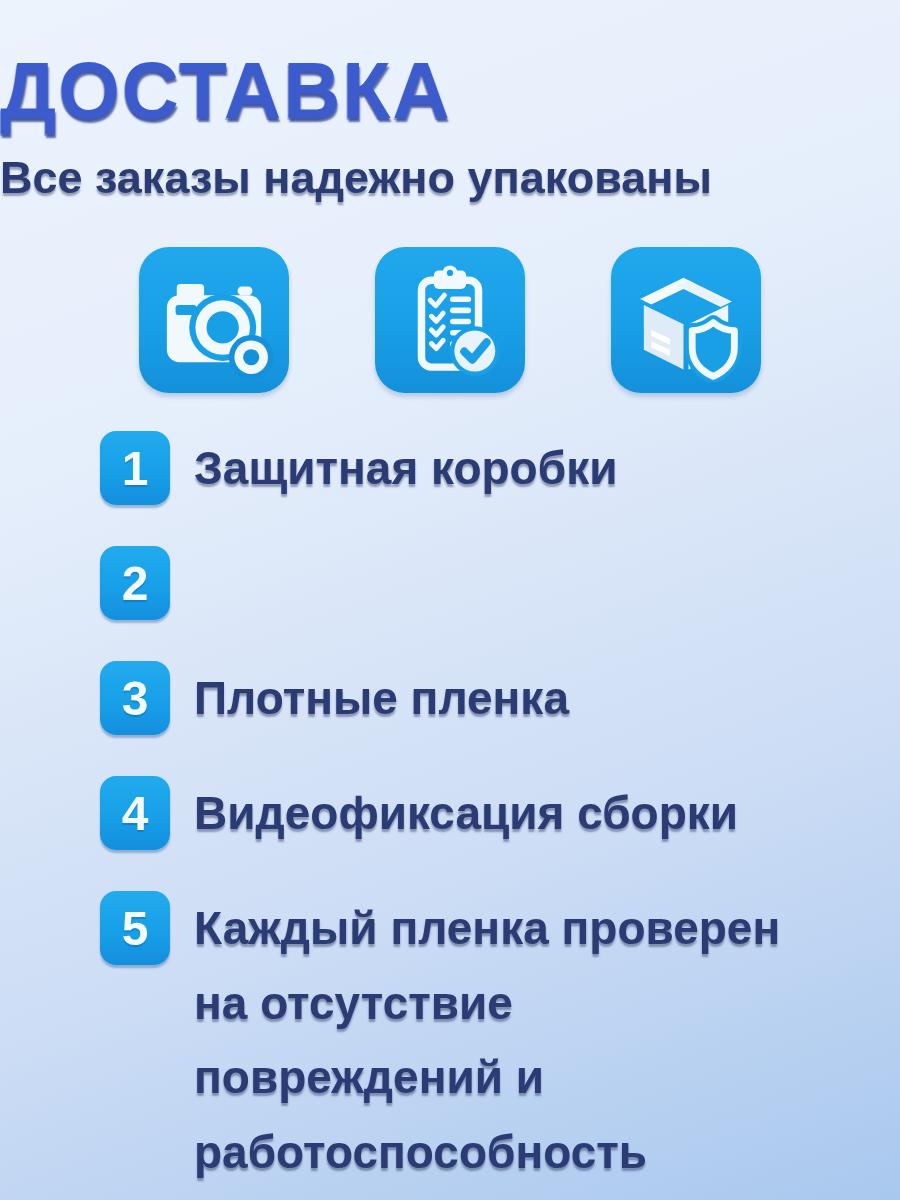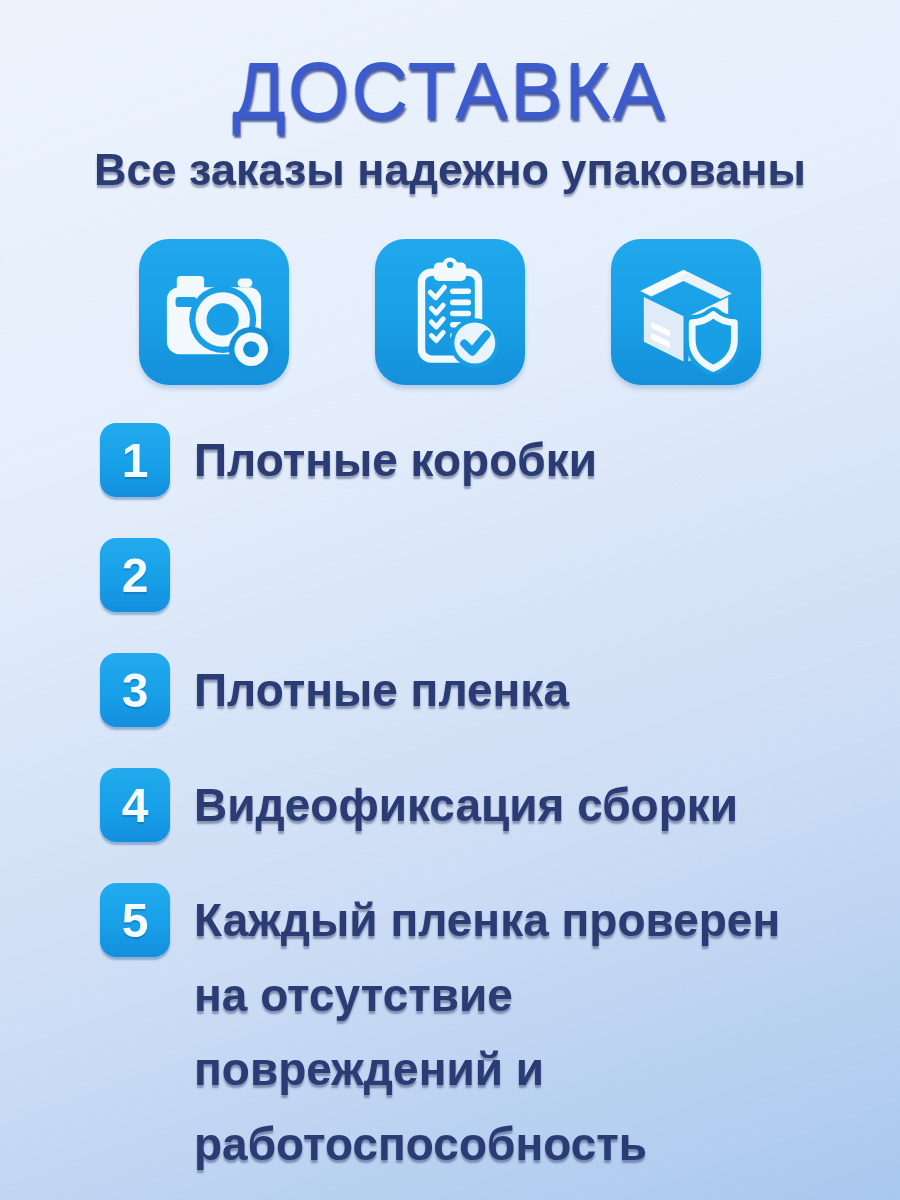--- a/index.html
+++ b/index.html
@@ -8,32 +8,31 @@
 
   .poster {
     position:relative;
     width:900px; height:1200px;
     overflow:hidden;
     background:linear-gradient(160deg, #ecf3fd 0%, #e5eefb 32%, #cdddf5 68%, #a9c8ee 100%);
   }
 
   .title {
     margin-top:46px;
-    text-align:center;
+    text-align:left;
     font-size:79px;
     line-height:1.15;
-    font-weight:400;
+    font-weight:700;
     letter-spacing:2px;
     color:#3c5ccd;
     text-shadow:1px 4px 2px rgba(43,62,144,.75), -1px 2px 1px rgba(43,62,144,.4);
   }
 
   .subtitle {
-    margin-top:4px;
-    text-align:center;
+    margin-top:12px;
     font-size:45px;
     line-height:1.3;
     font-weight:700;
     color:#2b3c74;
     text-shadow:0 3px 2px rgba(23,34,80,.4);
   }
 
   .icon-row {
     margin-top:40px;
     display:flex;
@@ -147,21 +146,21 @@
         <path d="M72 52 c6.5 5.5 13 6.5 17 6.5 v14 c0 13 -9.5 19.5 -17 23 c-7.5 -3.5 -17 -10 -17 -23 v-14 c4 0 10.5 -1 17 -6.5 z" fill="#189fe6" stroke="#189fe6" stroke-width="12" stroke-linejoin="round"></path>
         <path d="M72 52 c6.5 5.5 13 6.5 17 6.5 v14 c0 13 -9.5 19.5 -17 23 c-7.5 -3.5 -17 -10 -17 -23 v-14 c4 0 10.5 -1 17 -6.5 z" fill="#189fe6" stroke="#f2f9fd" stroke-width="5.5" stroke-linejoin="round"></path>
       </svg>
     </div>
 
   </div>
 
   <ul class="steps">
     <li class="step">
       <span class="badge">1</span>
-      <span class="step-text">Плотные коробки</span>
+      <span class="step-text">Защитная коробки</span>
     </li>
     <li class="step">
       <span class="badge">2</span>
     </li>
     <li class="step">
       <span class="badge">3</span>
       <span class="step-text">Плотные пленка</span>
     </li>
     <li class="step">
       <span class="badge">4</span>

